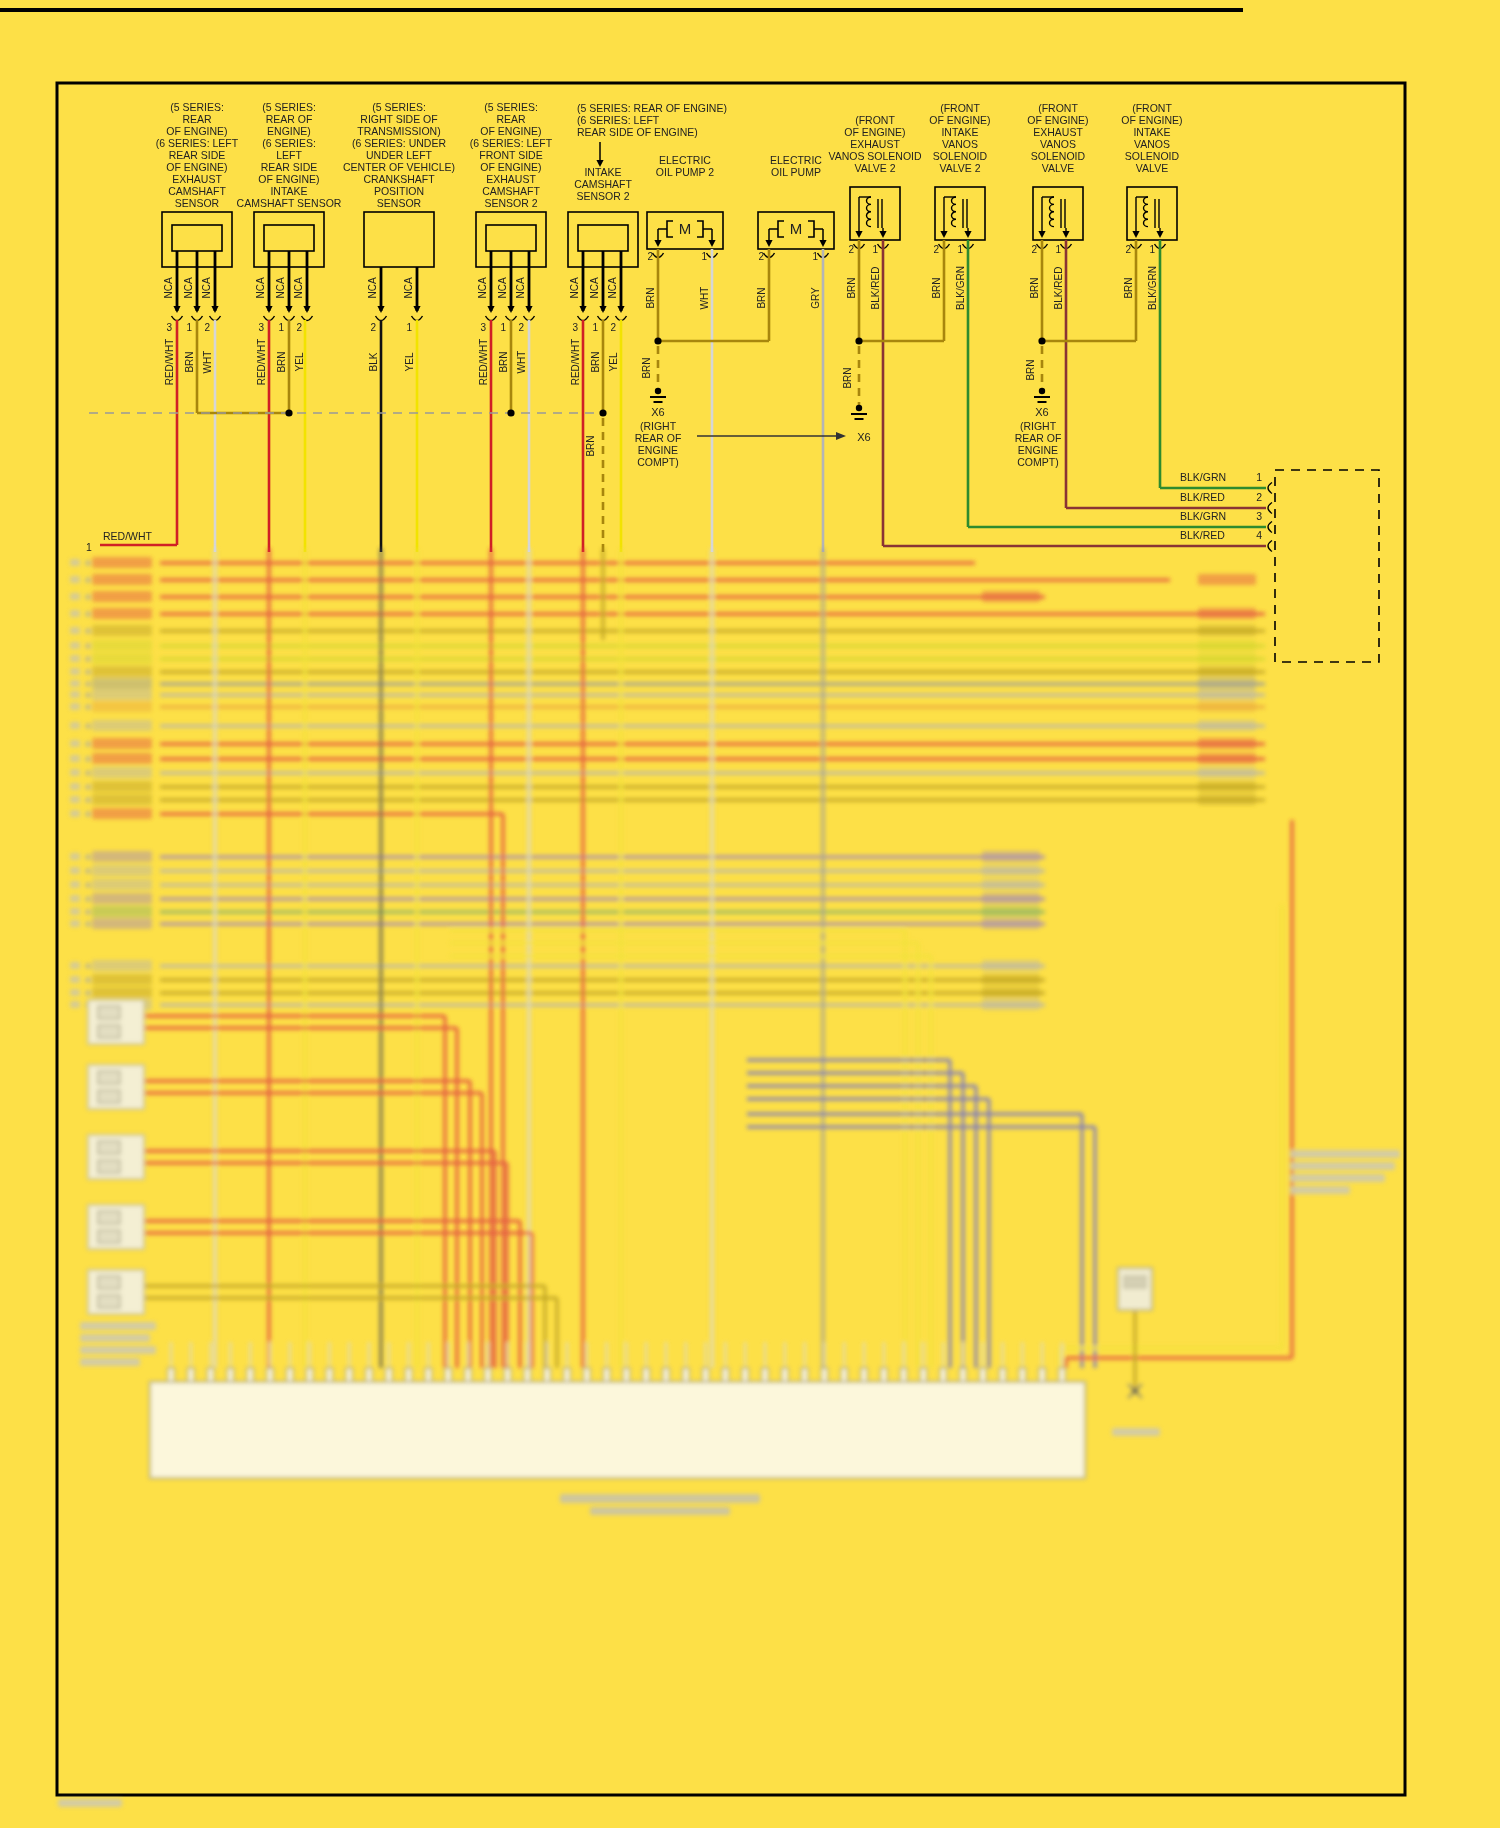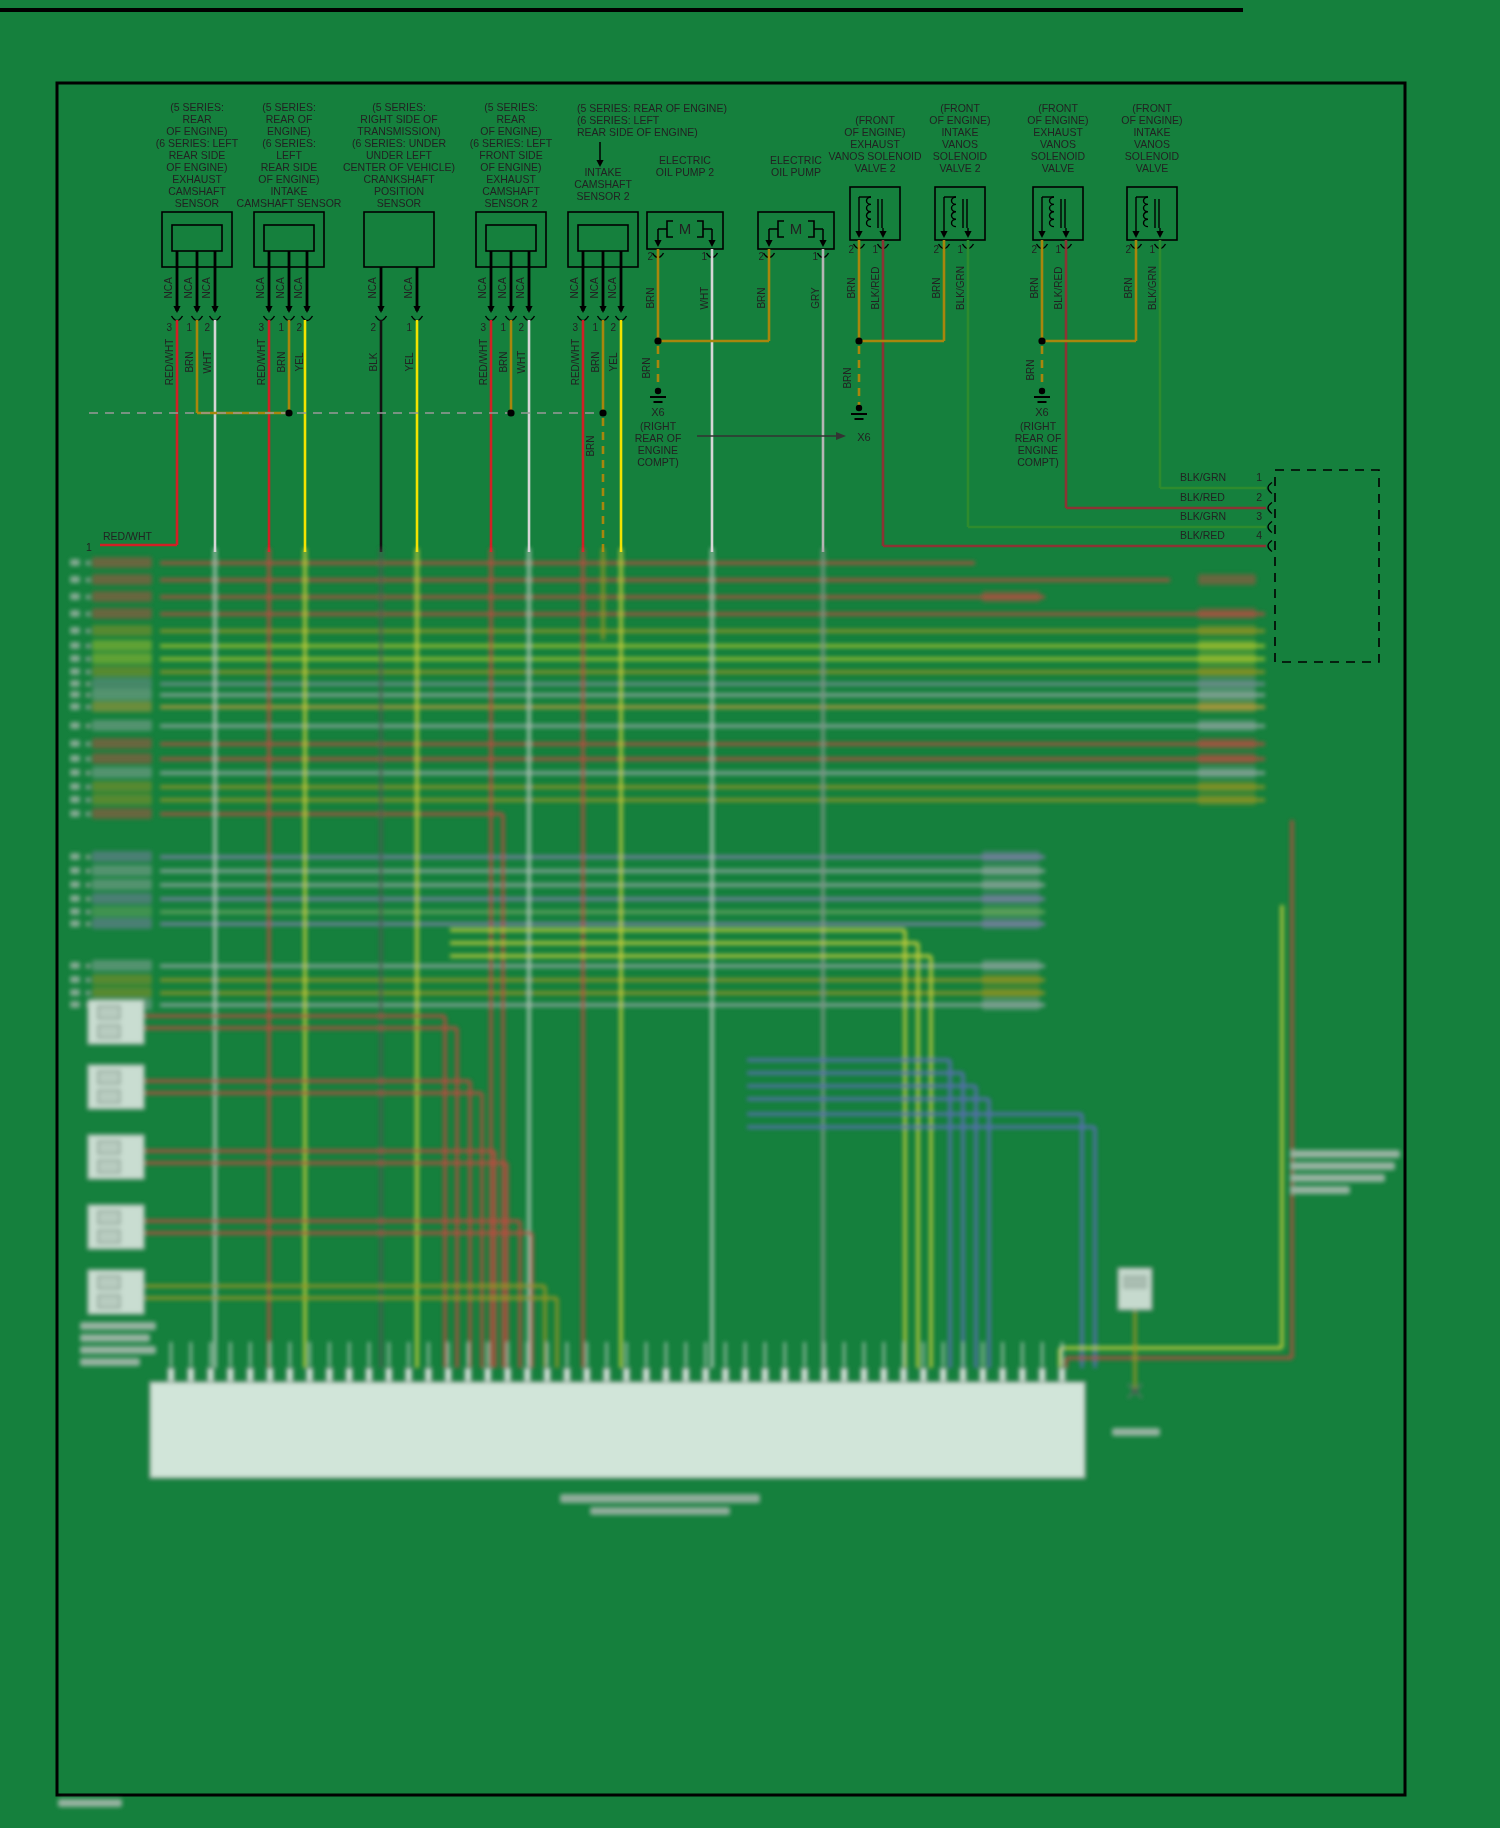--- a/index.html
+++ b/index.html
@@ -1,16 +1,16 @@
 <!DOCTYPE html>
 <html><head>
 <meta charset="utf-8">
 <style>
   html,body{margin:0;padding:0;background:#ffffff;}
-  .page{position:relative;width:1500px;height:1828px;background:#15803d;overflow:hidden;
+  .page{position:relative;width:1500px;height:1828px;background:#fde047;overflow:hidden;
         font-family:"Liberation Sans", sans-serif;}
   svg text{font-family:"Liberation Sans", sans-serif;fill:#222;}
 </style>
 </head>
 <body>
 
 <div class="page">
   <svg id="schematic" width="1500" height="1828" viewBox="0 0 1500 1828">
       <g>
         <line x1="0" y1="10" x2="1243" y2="10" stroke="#000" stroke-width="4" fill="none"></line>

